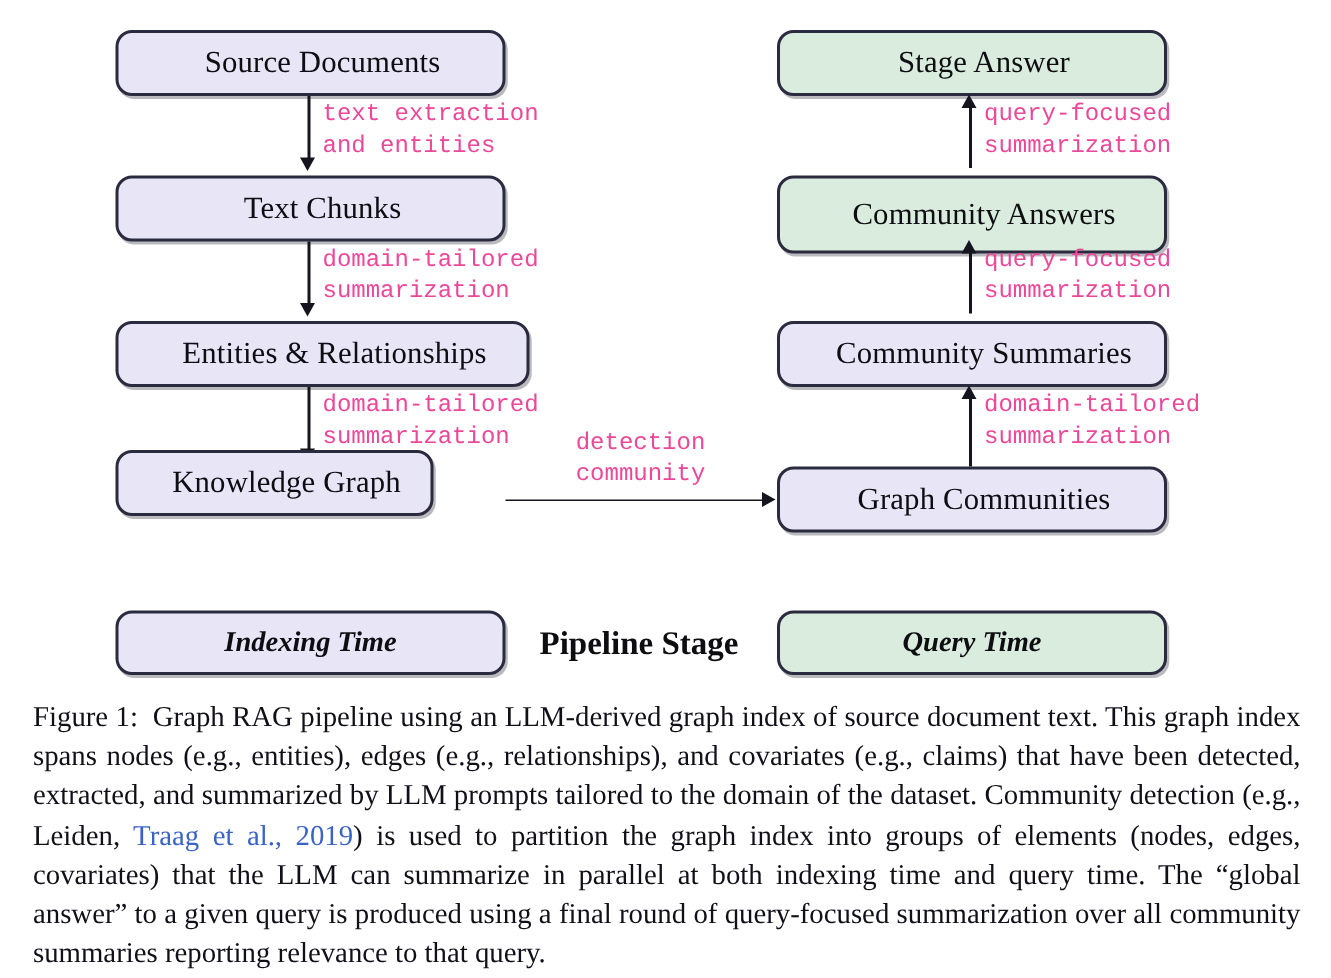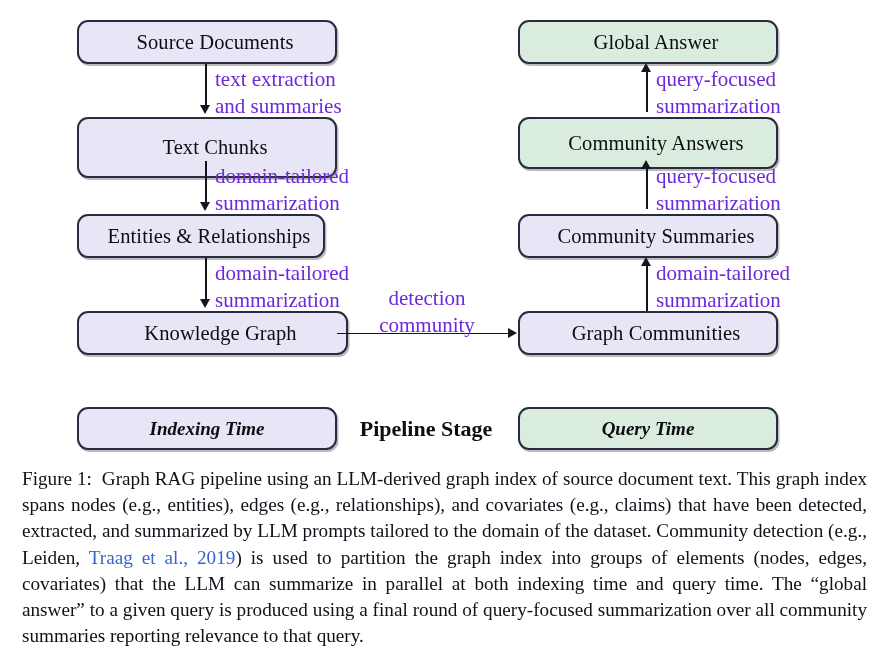--- a/index.html
+++ b/index.html
@@ -100,24 +100,25 @@
     border-bottom: 9px solid #15151f;
   }
   .arrow-head.right {
     border-top: 5px solid transparent;
     border-bottom: 5px solid transparent;
     border-left: 9px solid #15151f;
   }
 
   .edge-label {
     position: absolute;
-    font-size: 21px;
+    font-size: 16px;
     line-height: 1.30;
     white-space: nowrap;
-    color: #6d28d9;
+    color: #ec4899;
+    font-family: Liberation Mono, monospace;
   }
   .edge-label.center { text-align: center; }
 
   
   .caption {
     position: absolute;
     left: 22px;
     top: 466px;
     width: 845px;
     font-size: 19.2px;
@@ -136,58 +137,58 @@
   <div class="chart">
 
     <div class="node indexing" style="left:77px; top:20px; width:260px; height:44px;">
       <span>Source Documents</span>
     </div>
 
     <div class="arrow-line arrow-v" style="left:205px; top:64px; height:44px;"></div>
     <div class="arrow-head down" style="left:200.2px; top:105px;"></div>
     <div class="edge-label" style="left:215px; top:66px;">
       <div>text extraction</div>
-      <div>and summaries</div>
-    </div>
-
-    <div class="node indexing" style="left:77px; top:117px; width:260px; height:61px;">
+      <div>and entities</div>
+    </div>
+
+    <div class="node indexing" style="left:77px; top:117px; width:260px; height:44px;">
       <span>Text Chunks</span>
     </div>
 
     <div class="arrow-line arrow-v" style="left:205px; top:161px; height:44px;"></div>
     <div class="arrow-head down" style="left:200.2px; top:202px;"></div>
     <div class="edge-label" style="left:215px; top:163px;">
       <div>domain-tailored</div>
       <div>summarization</div>
     </div>
 
-    <div class="node indexing" style="left:77px; top:214px; width:248px; height:44px;">
+    <div class="node indexing" style="left:77px; top:214px; width:276px; height:44px;">
       <span>Entities &amp; Relationships</span>
     </div>
 
     <div class="arrow-line arrow-v" style="left:205px; top:258px; height:44px;"></div>
     <div class="arrow-head down" style="left:200.2px; top:299px;"></div>
     <div class="edge-label" style="left:215px; top:260px;">
       <div>domain-tailored</div>
       <div>summarization</div>
     </div>
 
-    <div class="node indexing" style="left:77px; top:311px; width:271px; height:44px;border-radius:11px;">
+    <div class="node indexing" style="left:77px; top:300px; width:212px; height:44px;border-radius:11px;">
       <span>Knowledge Graph</span>
     </div>
 
     <div class="arrow-line arrow-h" style="left:337px; top:332.5px; width:173px;"></div>
     <div class="arrow-head right" style="left:508px; top:328.2px;"></div>
     <div class="edge-label center" style="left:372px; top:285px; width:110px;">
       <div>detection</div>
       <div>community</div>
     </div>
 
     <div class="node query" style="left:518px; top:20px; width:260px; height:44px;">
-      <span>Global Answer</span>
+      <span>Stage Answer</span>
     </div>
 
     <div class="arrow-line arrow-v" style="left:646px; top:68px; height:44px;"></div>
     <div class="arrow-head up" style="left:641.2px; top:63px;"></div>
     <div class="edge-label" style="left:656px; top:66px;">
       <div>query-focused</div>
       <div>summarization</div>
     </div>
 
     <div class="node query" style="left:518px; top:117px; width:260px; height:52px;">

